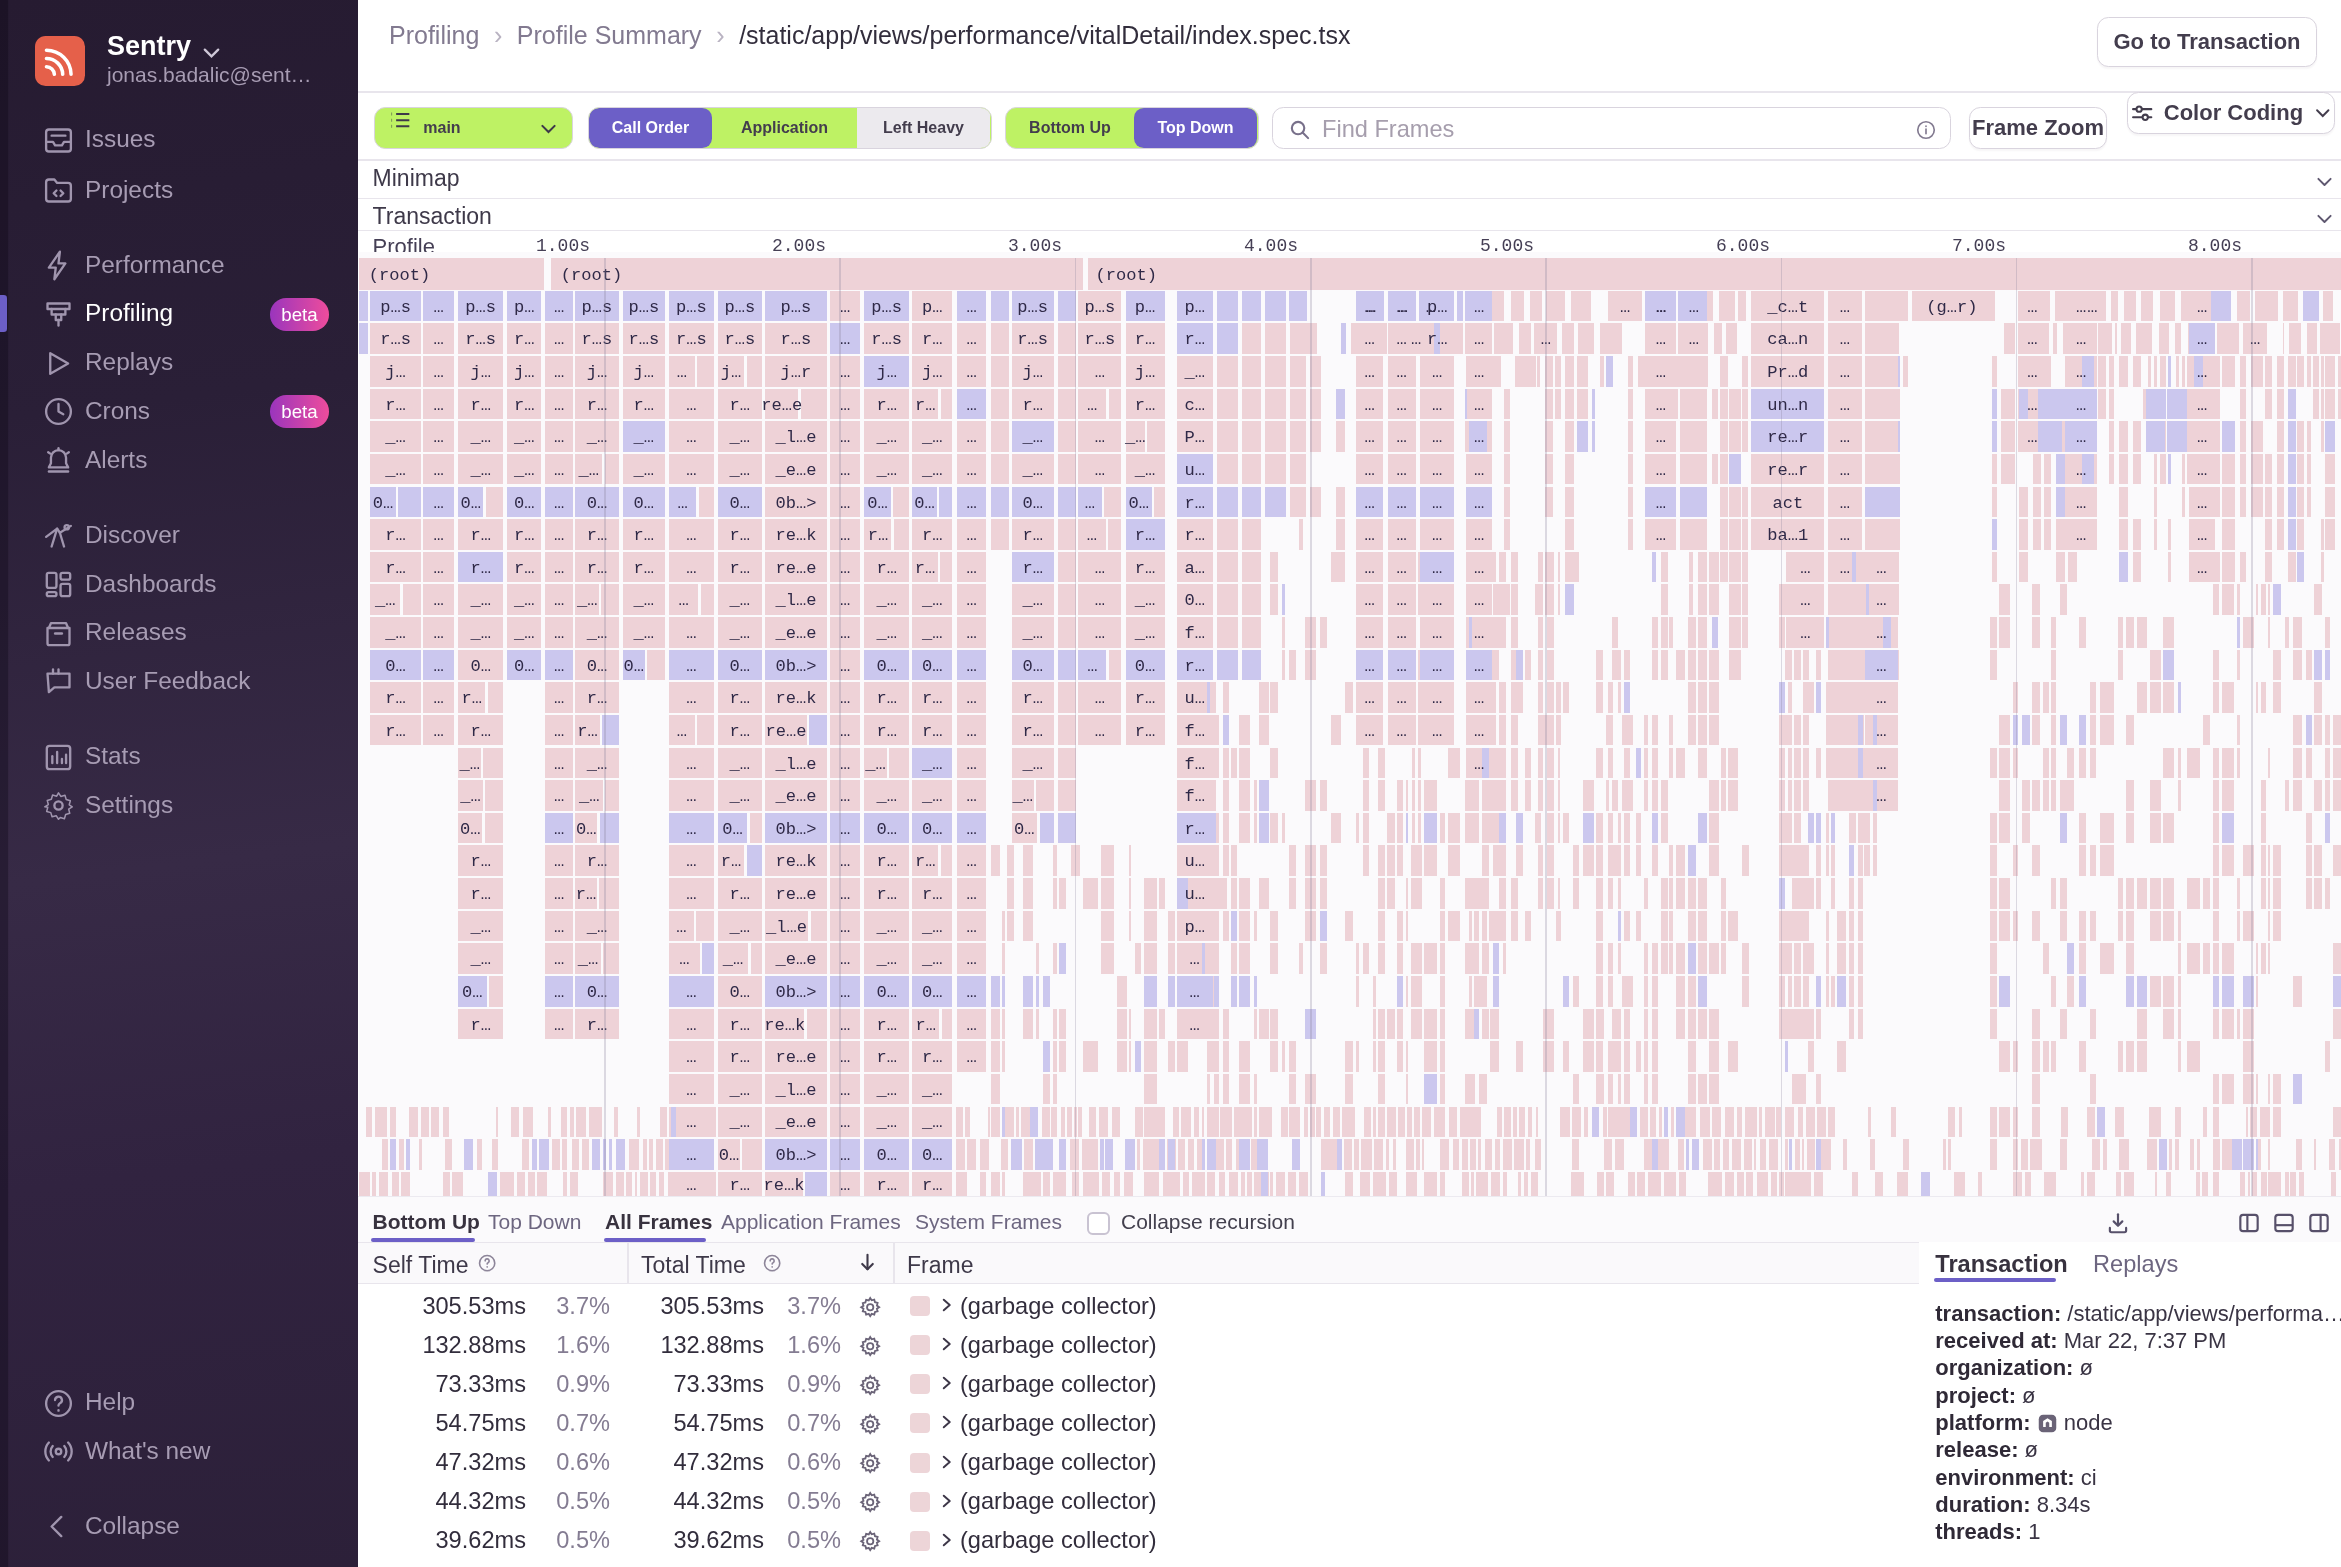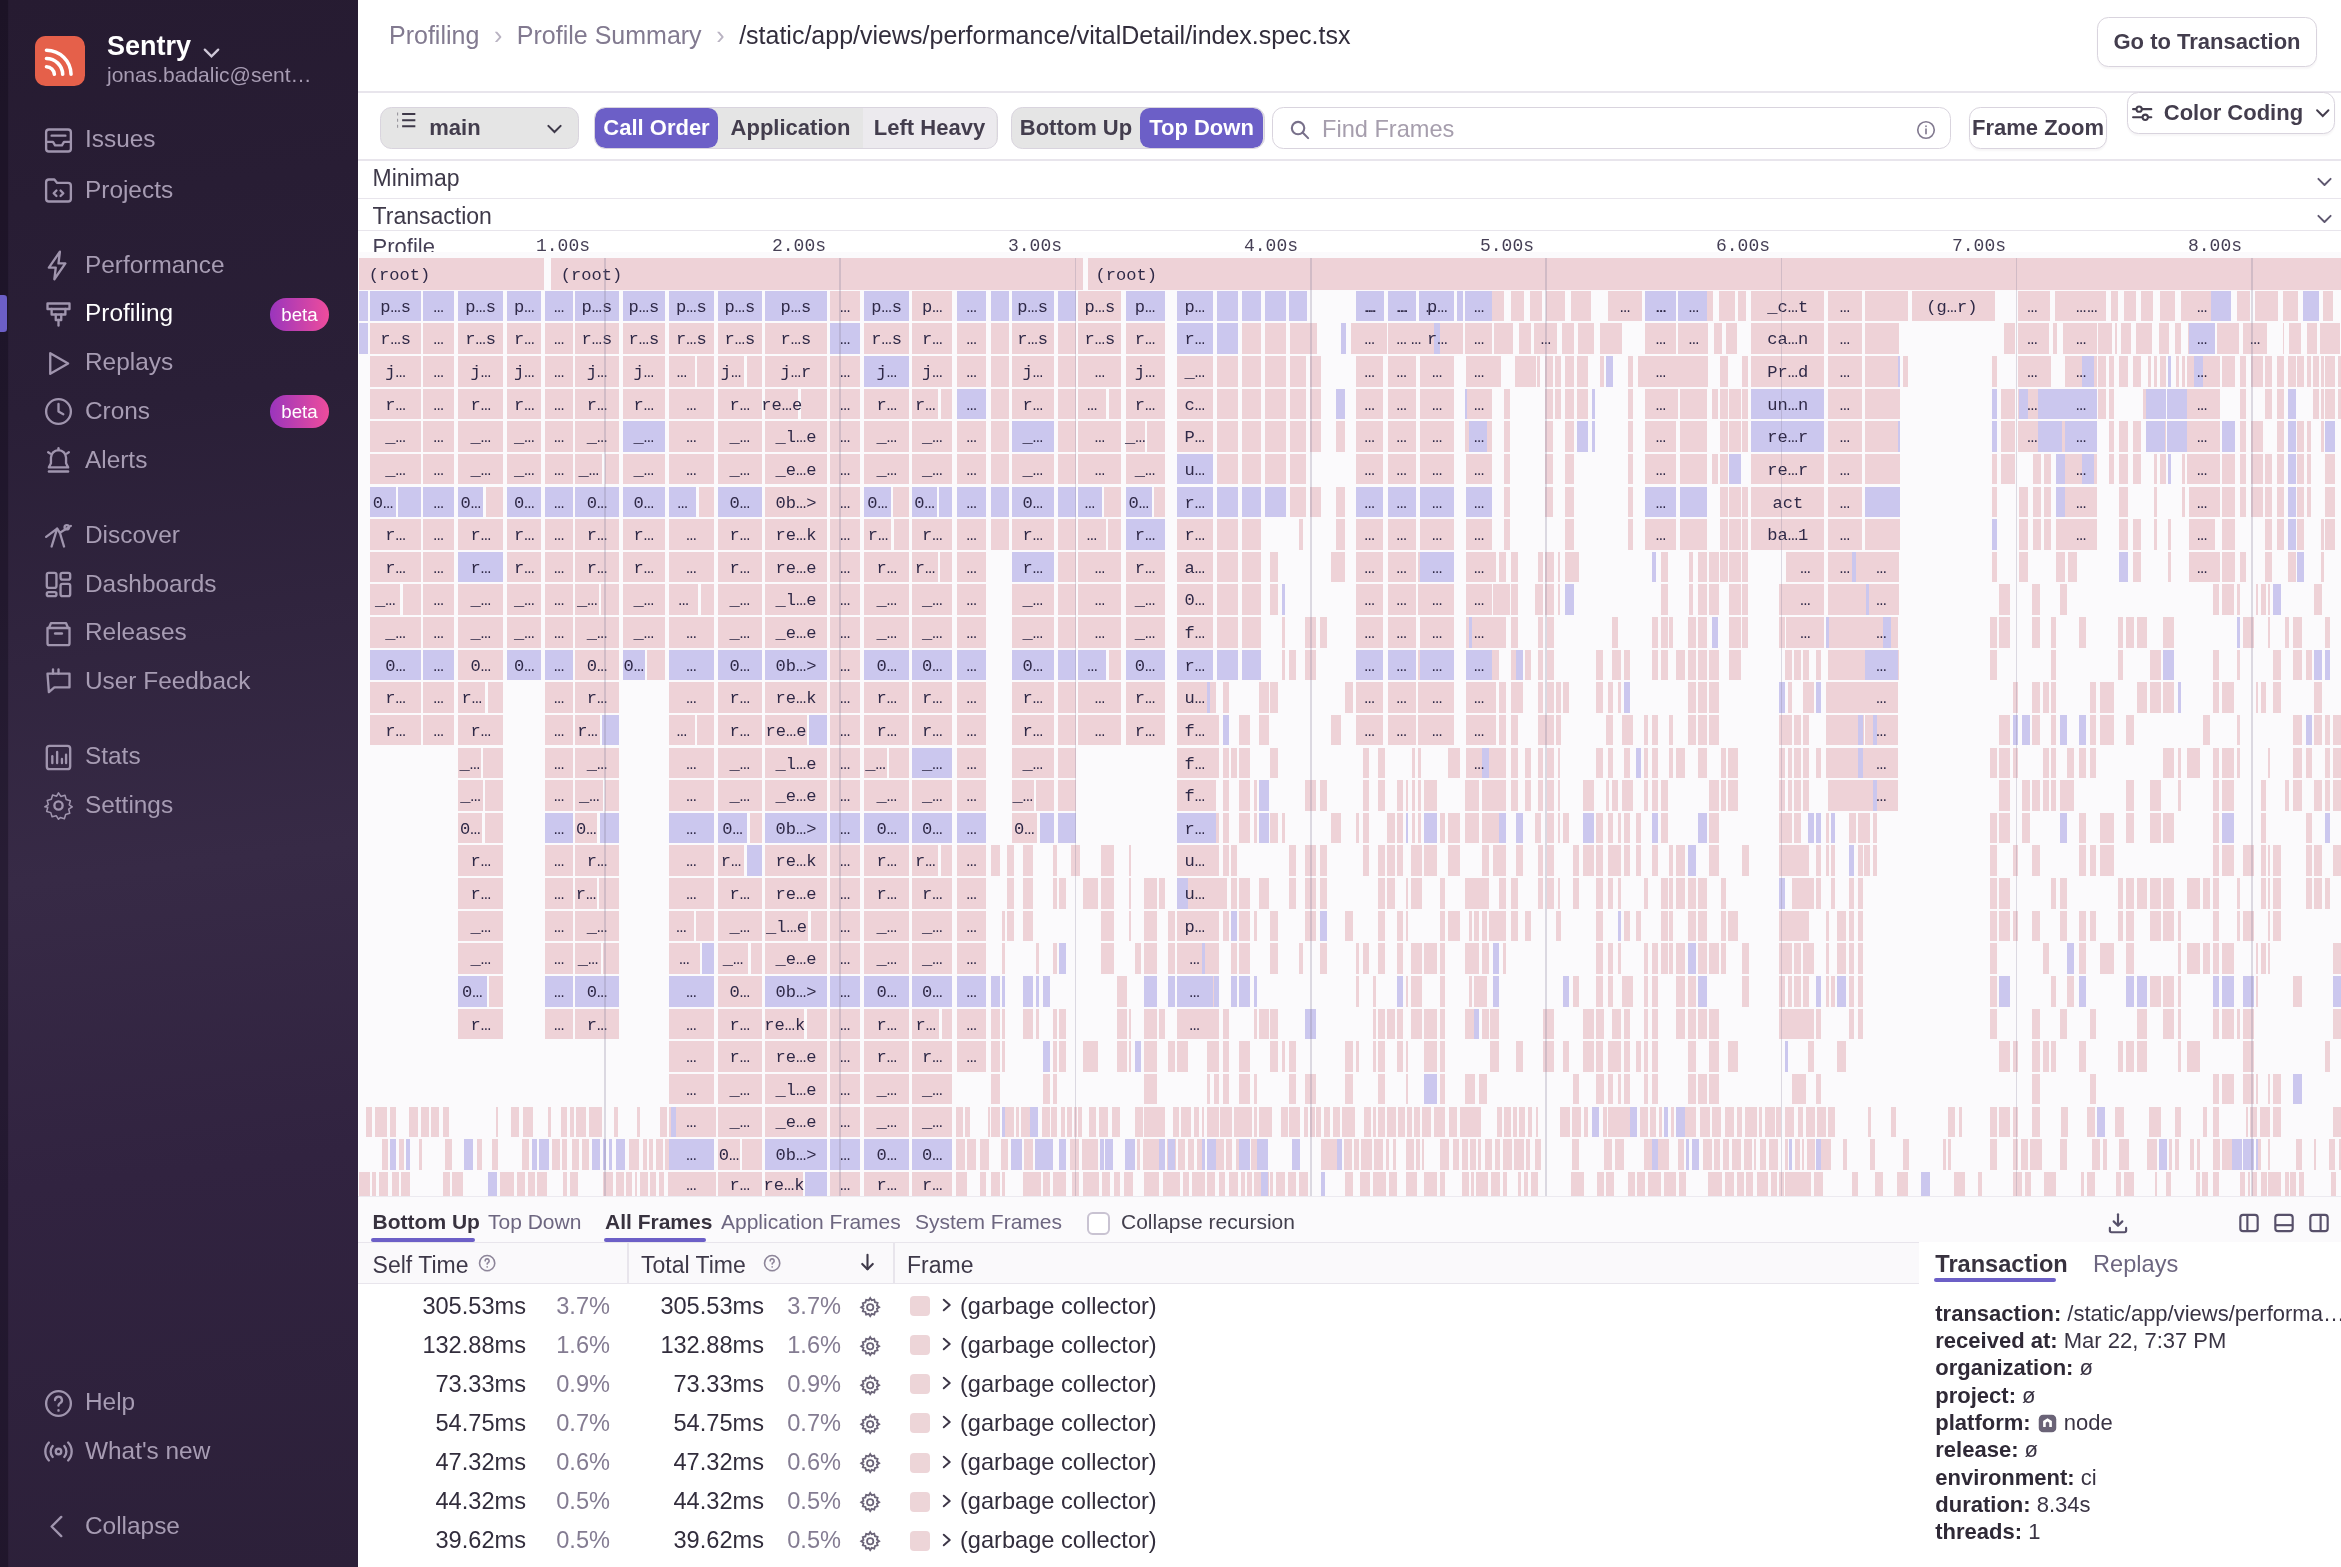--- a/index.html
+++ b/index.html
@@ -10,22 +10,22 @@
 .icn{position:absolute;left:42px;width:33px;height:33px;}
 .beta{position:absolute;left:270px;width:59px;height:33px;border-radius:16.3px;
  background:linear-gradient(90deg,#9a35bd,#ee4c9c);color:#fff;font-size:18.7px;text-align:center;line-height:33px;}
 #logo{position:absolute;left:35px;top:36px;width:50px;height:50px;border-radius:10.6px;background:#e5604a;}
 #activebar{position:absolute;left:0;top:295px;width:6.5px;height:37px;border-radius:0 3.3px 3.3px 0;background:#6c5fc7;}
 #main{position:absolute;left:358px;top:0;width:1984px;height:1567px;background:#fff;}
 .crumb{color:#827a90;} .crumbsep{color:#b9b3c2;padding:0 14.6px;} .crumbcur{color:#322d3c;}
 .btn{position:absolute;background:#fff;border:1.6px solid #d9d4de;border-radius:11.4px;
  font-size:22px;font-weight:bold;color:#433d4d;display:flex;align-items:center;justify-content:center;
  white-space:nowrap;box-shadow:0 1.6px 1.6px rgba(40,30,60,0.04);}
-.seg{position:absolute;border:1.6px solid #d9d4de;border-radius:11.4px;background:#e5e5e5;display:flex;overflow:hidden;
- font-size:22px;font-weight:bold;color:#433d4d;white-space:nowrap;margin-left:6px;}
+.seg{position:absolute;border:1.6px solid #d9d4de;border-radius:11.4px;background:#bef264;display:flex;overflow:hidden;
+ font-size:16px;font-weight:bold;color:#433d4d;white-space:nowrap;}
 .seg>div{display:flex;align-items:center;justify-content:center;height:100%;}
 .seg .on{background:#6c5fc7;color:#fff;border-radius:9.8px;}
 .hr{position:absolute;left:0;width:1984px;height:1.6px;background:#e8e5ec;}
 .rowlab{position:absolute;left:14.6px;font-size:23px;color:#3e3949;}
 .chev{position:absolute;width:21px;height:21px;}
 #axis{position:absolute;left:0;top:232px;width:1984px;height:26px;}
 .axl{position:absolute;top:0;font-family:"Liberation Mono",monospace;font-size:18px;color:#453f55;}
 #flamewrap{position:absolute;left:0.8px;top:252px;width:1983px;height:944px;background:#fbfafc;}
 #bottom{position:absolute;left:0;top:1196px;width:1984px;height:371px;background:#fbfafc;border-top:1.6px solid #eceaf0;}
 .tab{font-size:21px;color:#6d6680;position:absolute;top:13px;white-space:nowrap;}

